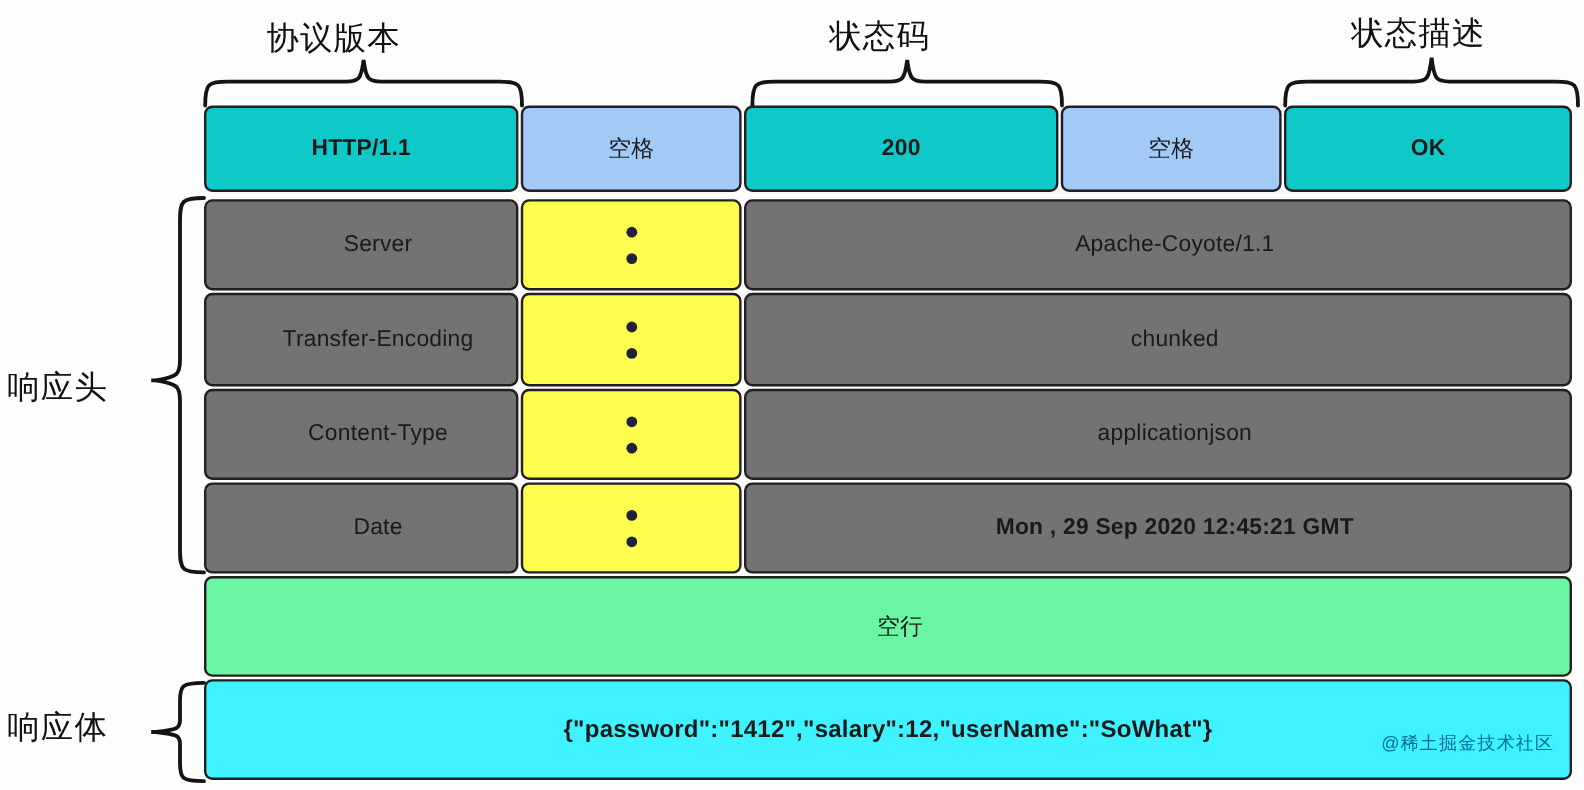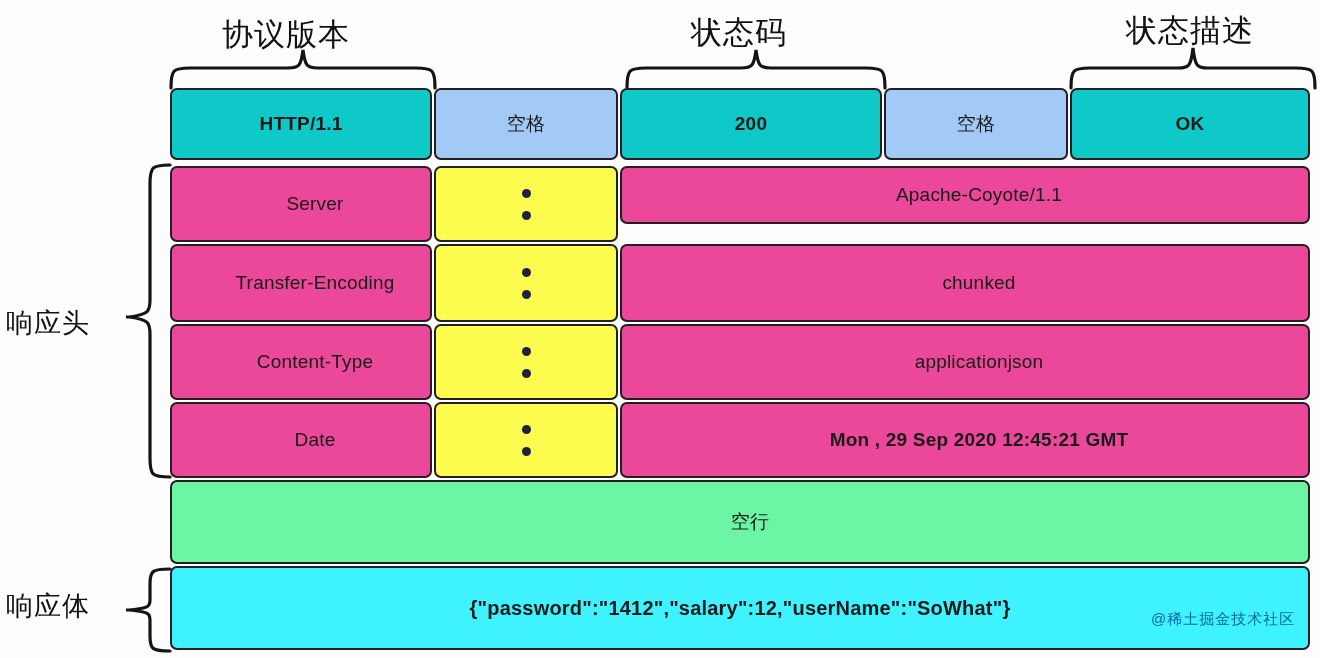--- a/index.html
+++ b/index.html
@@ -33,21 +33,21 @@
     justify-content: center;
     font-size: 19px;
     color: #1a1a1a;
     letter-spacing: 0.2px;
     white-space: nowrap;
     overflow: hidden;
   }
 
   .teal   { background: #0fc9c9; }
   .blue   { background: #a3c9f7; }
-  .pink   { background: #ec4899; padding-left: 28px; }
+  .pink   { background: #737373; padding-left: 28px; }
   .yellow { background: #fdfd4f; }
   .green  { background: #6cf5a4; padding-left: 20px; }
   .cyan   { background: #3ef3ff; }
 
   .bold { font-weight: bold; }
 
   
   .colon-dots {
     display: flex;
     flex-direction: column;
@@ -59,21 +59,21 @@
     display: block;
     width: 9px;
     height: 9px;
     border-radius: 50%;
     background: #221f3b;
   }
 
   
   .anno {
     position: absolute;
-    font-size: 31px;
+    font-size: 27px;
     color: #111111;
     white-space: nowrap;
     letter-spacing: 1px;
   }
   .anno-left {
     font-size: 27px;
     font-weight: 500;
   }
 
   
@@ -145,21 +145,21 @@
 
   <div class="cell pink" style="left:170px; top:166px; width:262px; height:76px;">Server</div>
 
   <div class="cell yellow" style="left:434px; top:166px; width:184px; height:76px;">
     <span class="colon-dots">
         <i></i>
         <i></i>
       </span>
   </div>
 
-  <div class="cell pink" style="left:620px; top:166px; width:690px; height:58px;">Apache-Coyote/1.1</div>
+  <div class="cell pink" style="left:620px; top:166px; width:690px; height:76px;">Apache-Coyote/1.1</div>
 
   <div class="cell pink" style="left:170px; top:244px; width:262px; height:78px;">Transfer-Encoding</div>
 
   <div class="cell yellow" style="left:434px; top:244px; width:184px; height:78px;">
     <span class="colon-dots">
         <i></i>
         <i></i>
       </span>
   </div>
 

